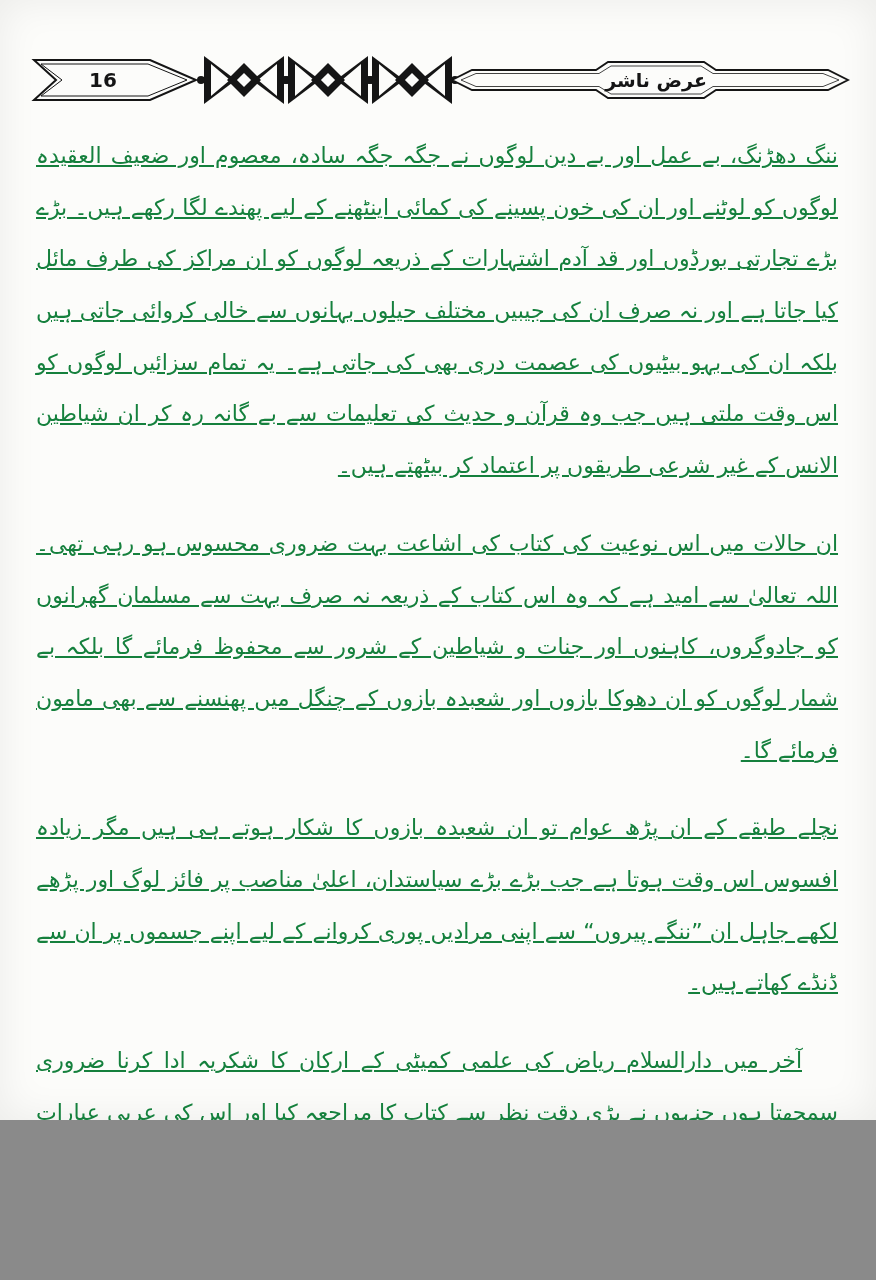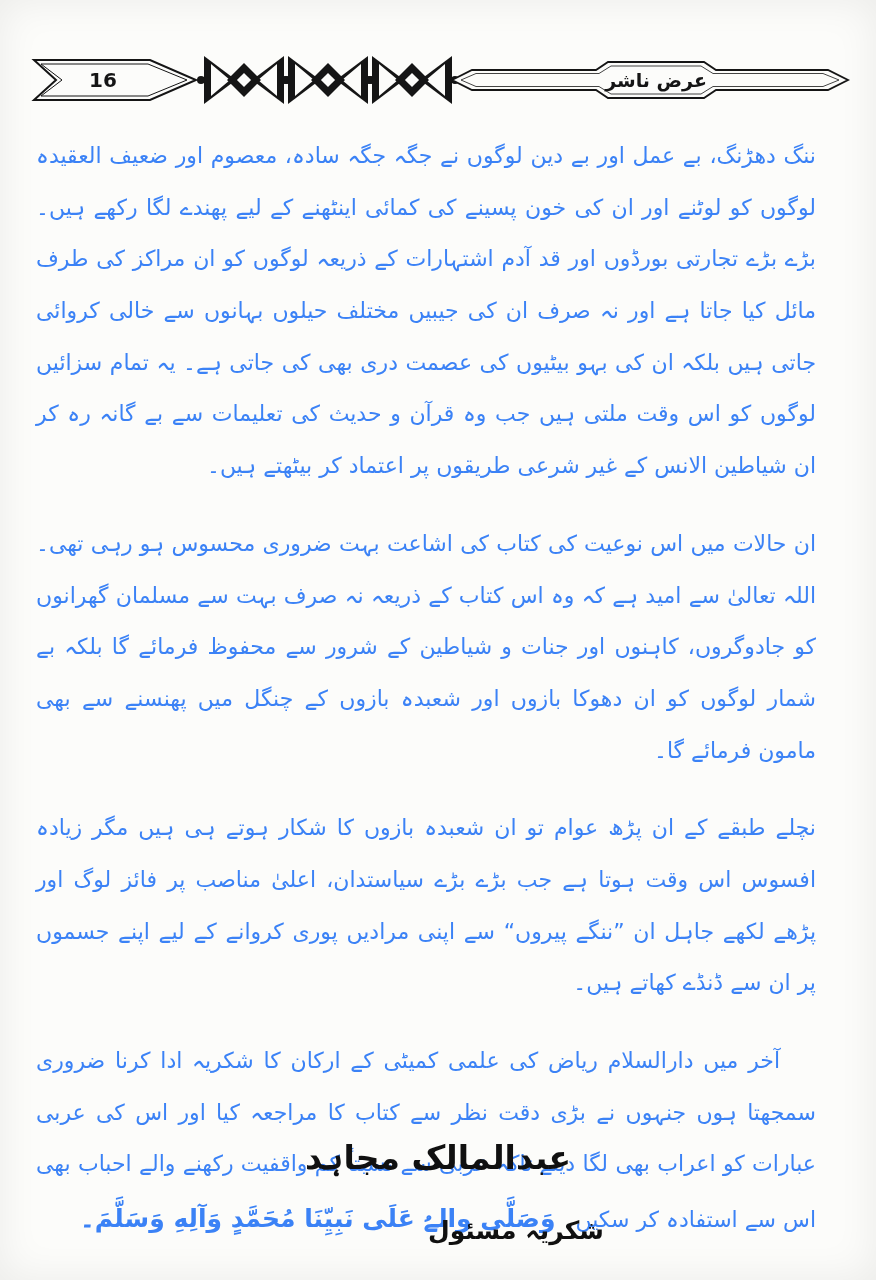--- a/index.html
+++ b/index.html
@@ -1,33 +1,34 @@
 <!DOCTYPE html>
 <html lang="ur"><head>
 <meta charset="utf-8">
 <style>
   html,body{margin:0;padding:0;background:#8a8a8a;}
   .page{
     position:relative;
-    width:876px;height:1280px;
+    width:876px;height:1120px;
     margin:0 auto;
     background:#fcfcfa;
     box-shadow:inset 0 0 40px rgba(0,0,0,.07);
     overflow:hidden;
     font-family:"DejaVu Sans", sans-serif;
     color:#141414;
   }
   .header-band{display:block;margin-top:50px;}
   .content{
     direction:rtl;
     text-align:justify;
-    padding:10px 60px 0 36px;
+    padding:10px 38px 0 36px;
     font-size:22px;
     line-height:2.35;
-    color:#3b82f6;
+    color:#15803d;
+    text-decoration:underline;
   }
   .content p{margin:0 0 26px 0;}
   .content p.indent-first{text-indent:36px;}
   .prayer{font-weight:bold;font-size:25px;}
   .signature-name{
     position:absolute;left:305px;top:1138px;
     direction:rtl;
     font-size:33px;font-weight:bold;color:#101010;
     letter-spacing:1px;
   }

